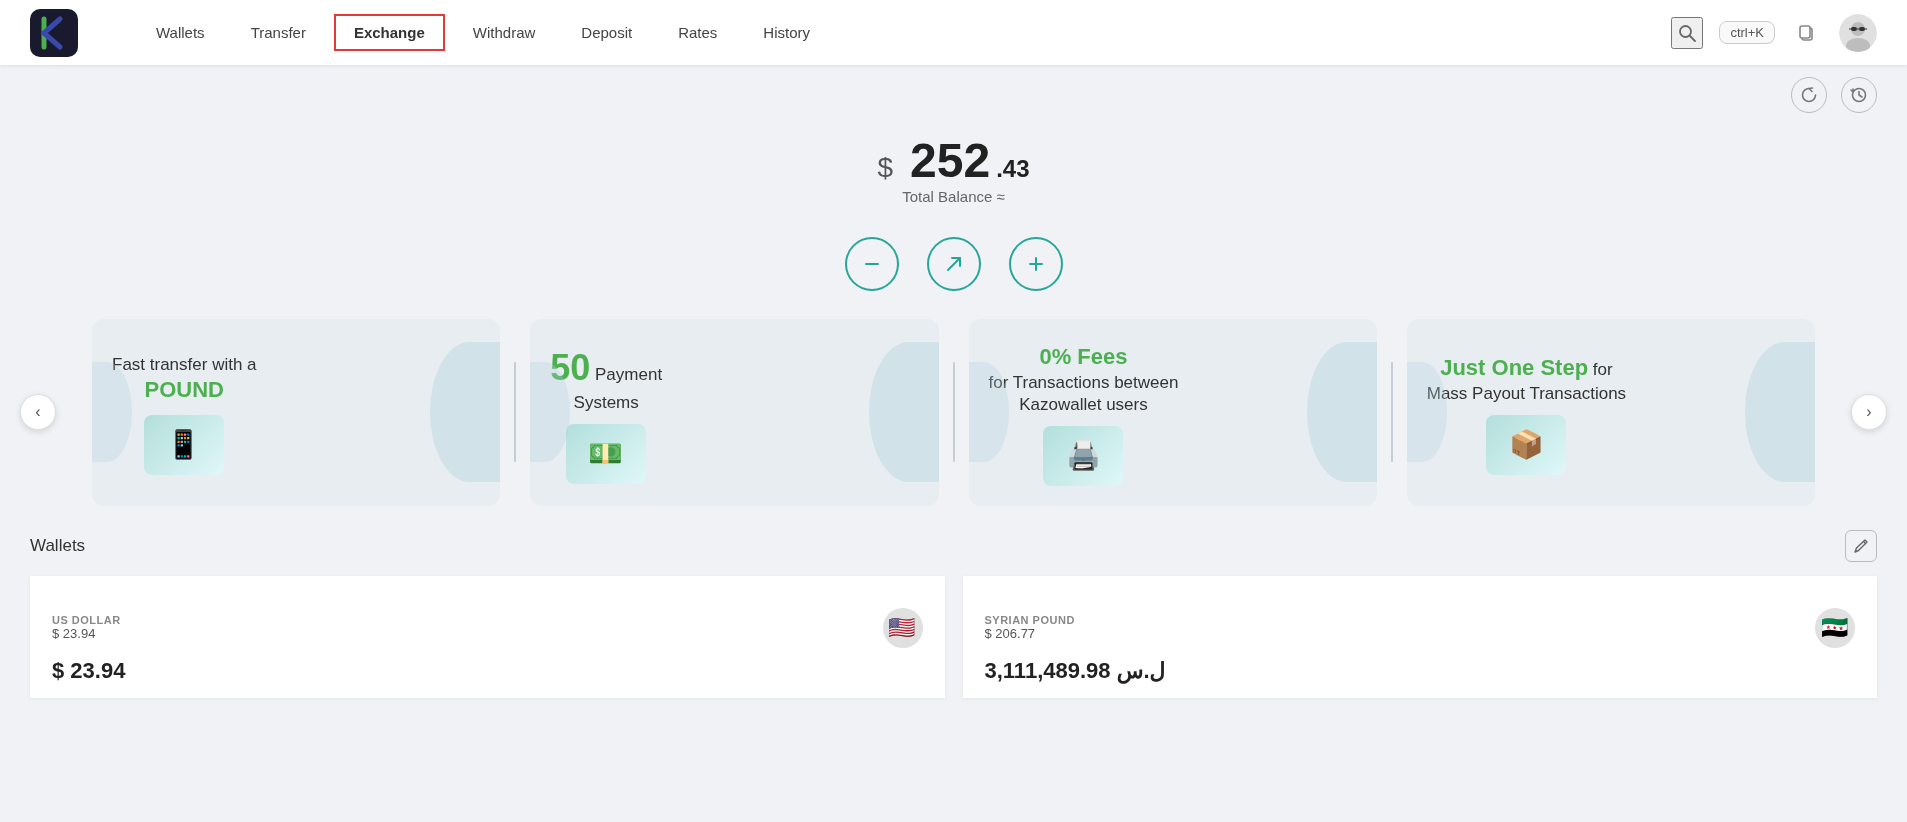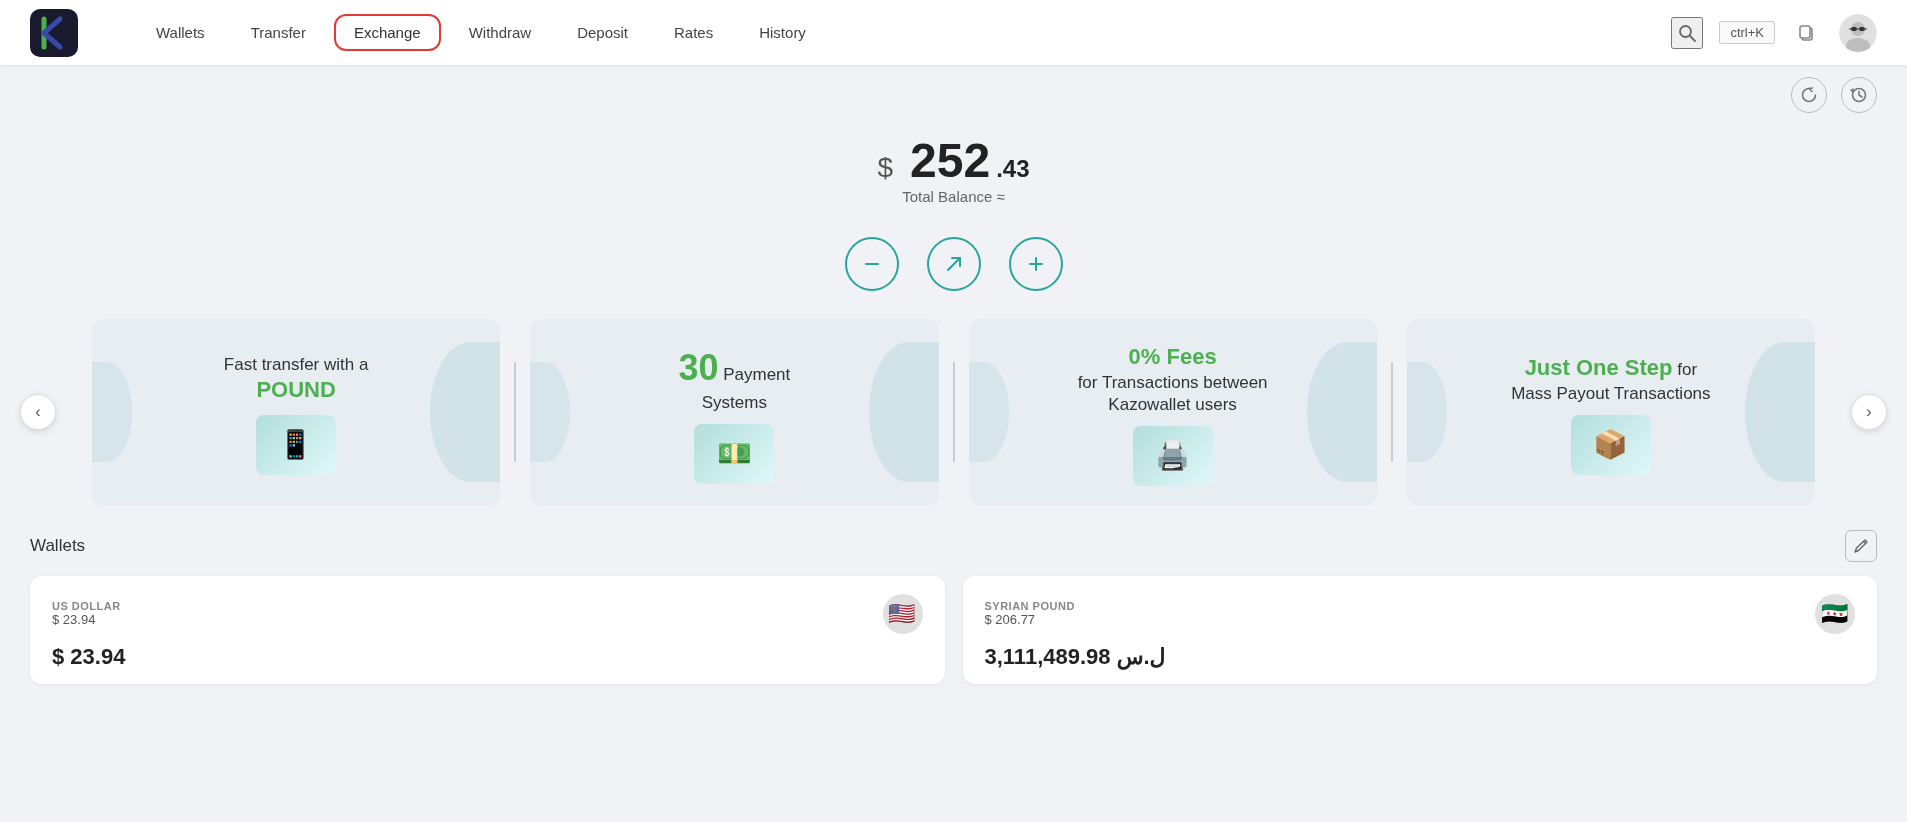--- a/index.html
+++ b/index.html
@@ -35,42 +35,42 @@
       padding: 8px 18px;
       font-size: 15px;
       color: #444;
       cursor: pointer;
       border-radius: 6px;
       text-decoration: none;
     }
     .nav-item.active {
       border: 2px solid #e53935;
       color: #333;
-      font-weight: 400;
-      border-radius: 12px;
+      font-weight: 700;
+      border-radius: 0;
     }
     .nav-right {
       display: flex;
       align-items: center;
       gap: 16px;
       margin-left: auto;
     }
     .search-icon-btn {
       width: 32px;
       height: 32px;
       display: flex;
       align-items: center;
       justify-content: center;
       cursor: pointer;
       color: #666;
       font-size: 18px;
     }
     .kbd-shortcut {
       border: 1px solid #ccc;
-      border-radius: 2px;
+      border-radius: 8px;
       padding: 3px 10px;
       font-size: 13px;
       color: #555;
       background: #f9f9f9;
     }
     .icon-copy {
       width: 32px;
       height: 32px;
       display: flex;
       align-items: center;
@@ -187,21 +187,21 @@
     .carousel-item {
       flex: 1;
       min-width: 0;
       background: #e8edf2;
       border-radius: 12px;
       padding: 24px 20px 20px 20px;
       margin: 0 22px;
       min-height: 165px;
       display: flex;
       flex-direction: column;
-      align-items: center;
+      align-items: flex-start;
       justify-content: center;
       text-align: center;
       position: relative;
       overflow: hidden;
     }
     .carousel-item-inner {
       display: flex;
       flex-direction: column;
       align-items: center;
     }
@@ -292,22 +292,22 @@
       background: transparent;
     }
 
     
     .wallets-grid {
       display: flex;
       gap: 18px;
     }
     .wallet-card {
       background: #fff;
-      border-radius: 12px;
-      padding: 18px 22px 14px 22px;
+      border-radius: 0;
+      padding: 32px 22px 14px 22px;
       flex: 1;
       min-width: 0;
       box-shadow: 0 1px 4px rgba(0,0,0,0.06);
     }
     .wallet-card-header {
       display: flex;
       align-items: center;
       justify-content: space-between;
       margin-bottom: 10px;
     }
@@ -480,21 +480,21 @@
         </div>
         <div class="blob"></div>
       </div>
 
       <div class="carousel-divider"></div>
 
       <div class="carousel-item">
         <div class="blob-left"></div>
         <div class="carousel-item-inner">
           <div class="carousel-title">
-            <span class="highlight-big">30</span> Payment<br>Systems
+            <span class="highlight-big">50</span> Payment<br>Systems
           </div>
           <div class="carousel-img-placeholder">💵</div>
         </div>
         <div class="blob"></div>
       </div>
 
       <div class="carousel-divider"></div>
 
       <div class="carousel-item">
         <div class="blob-left"></div>

